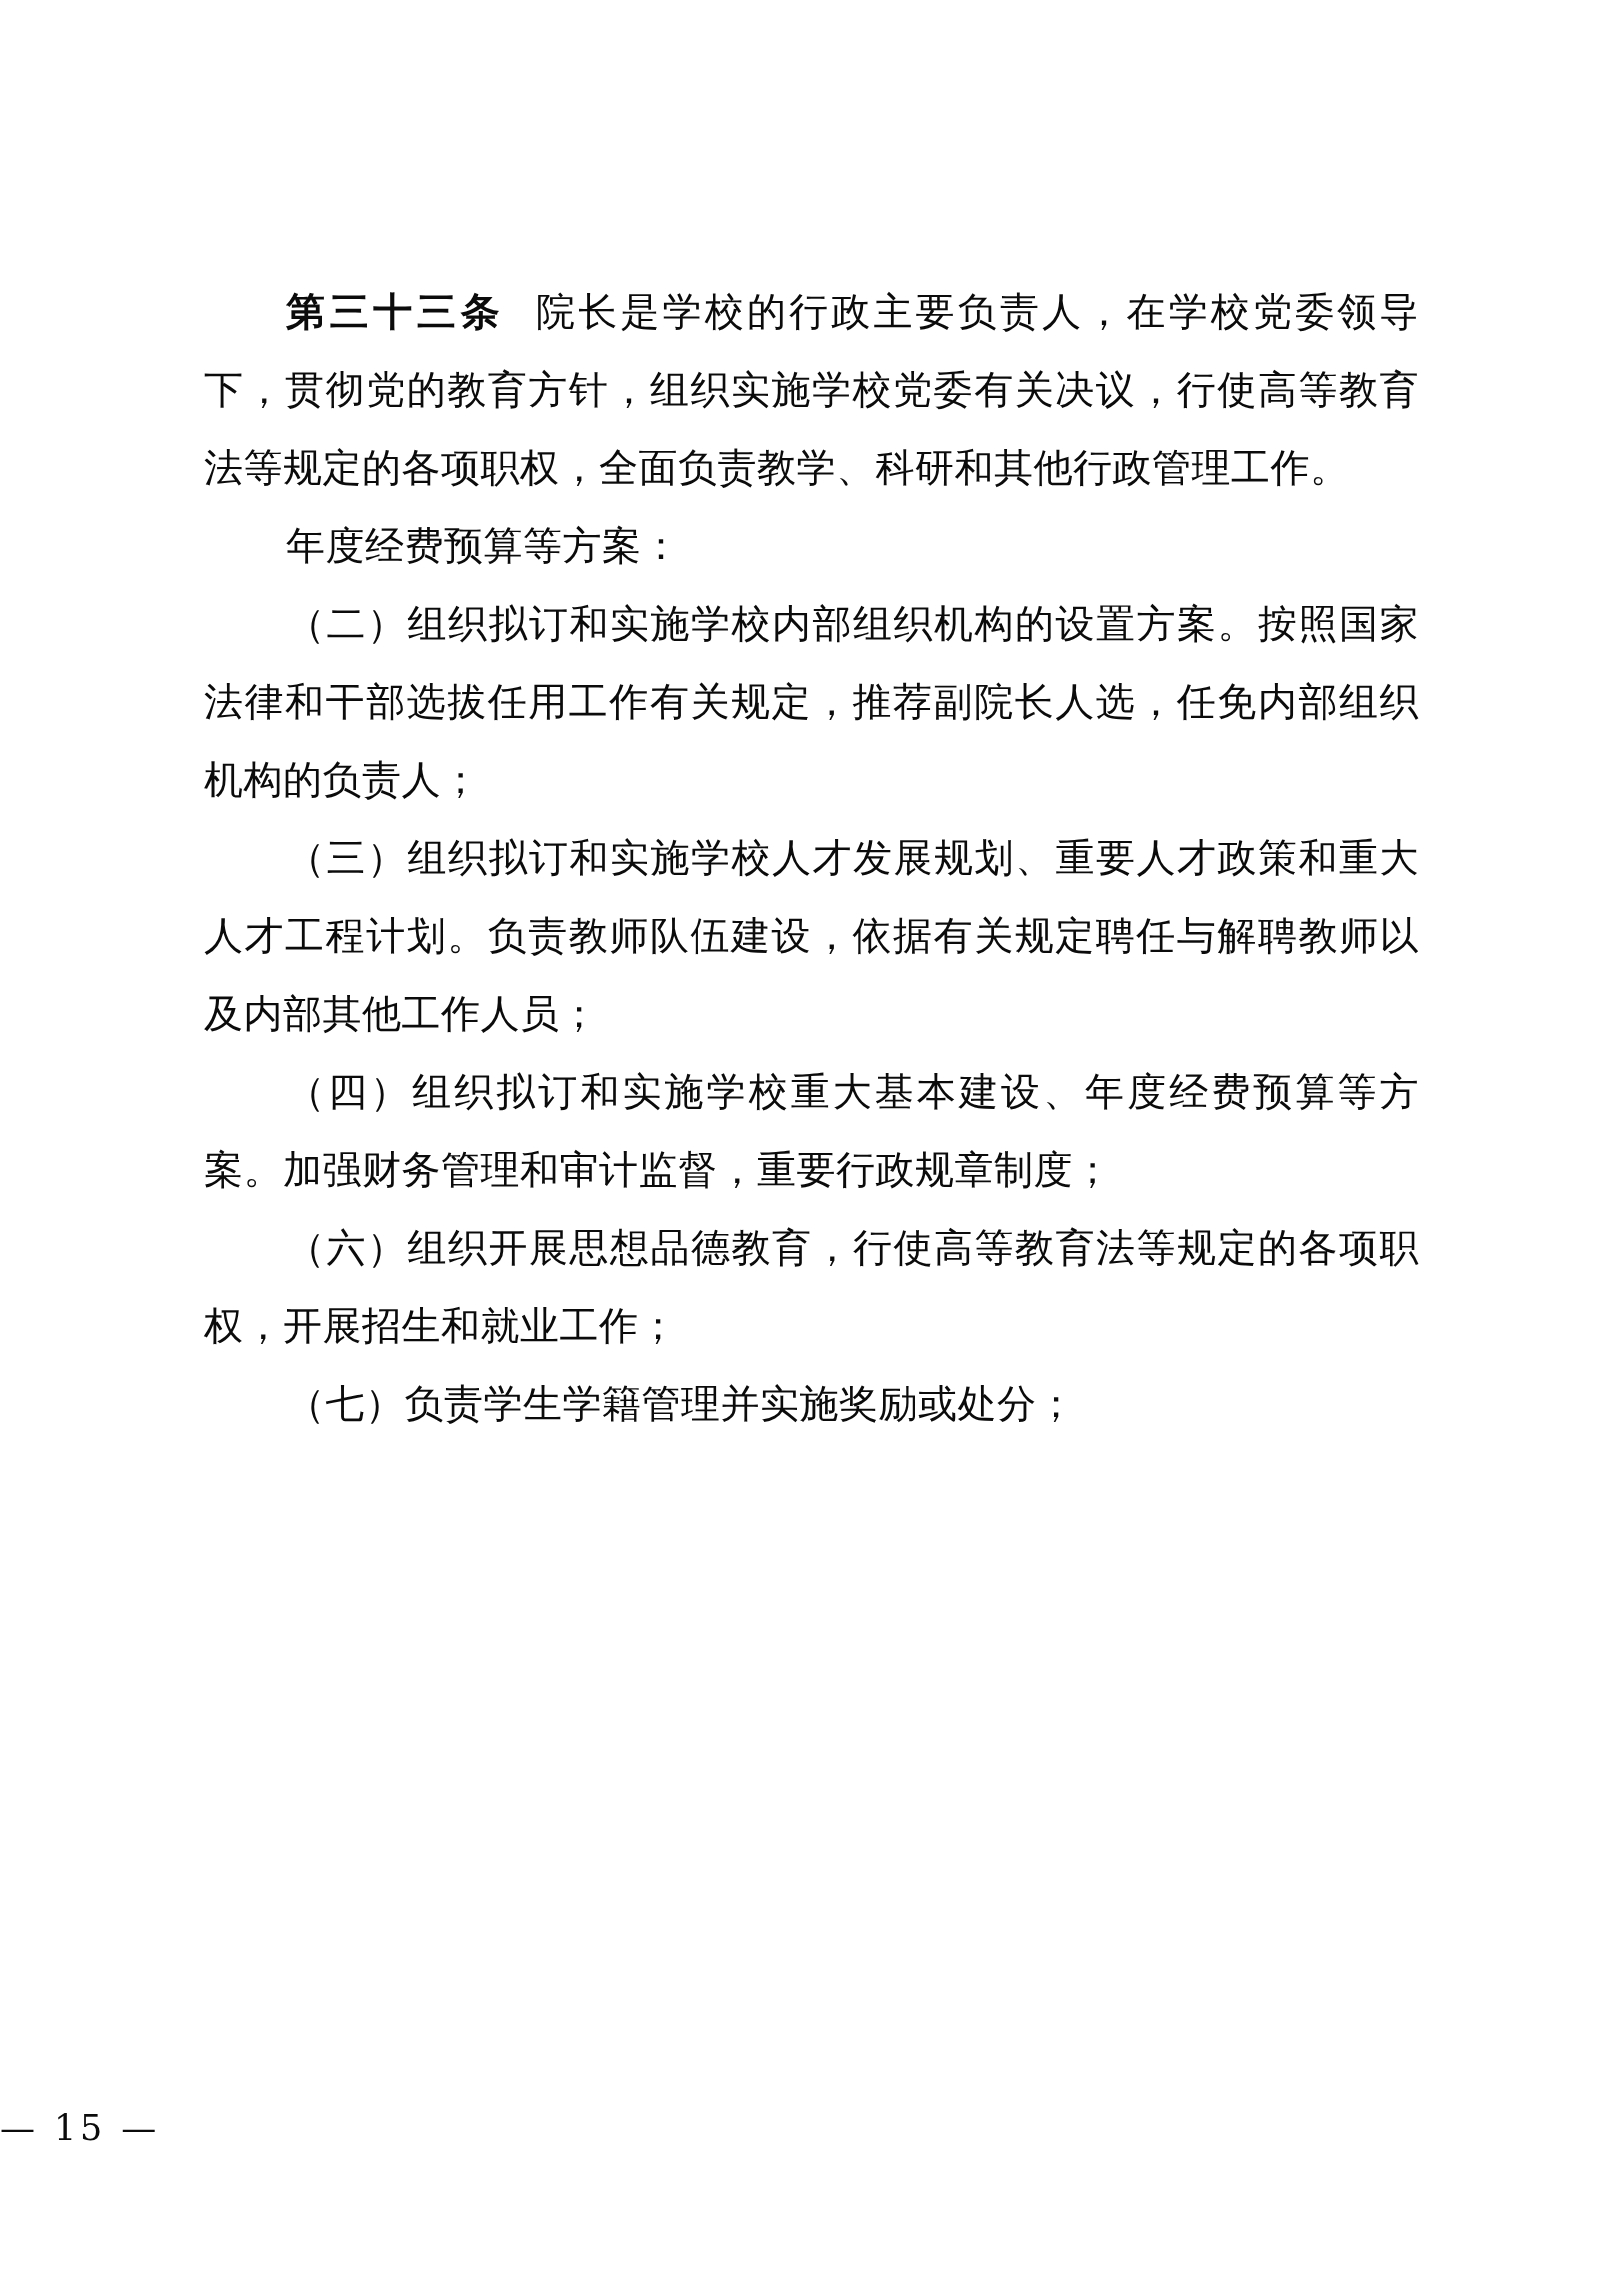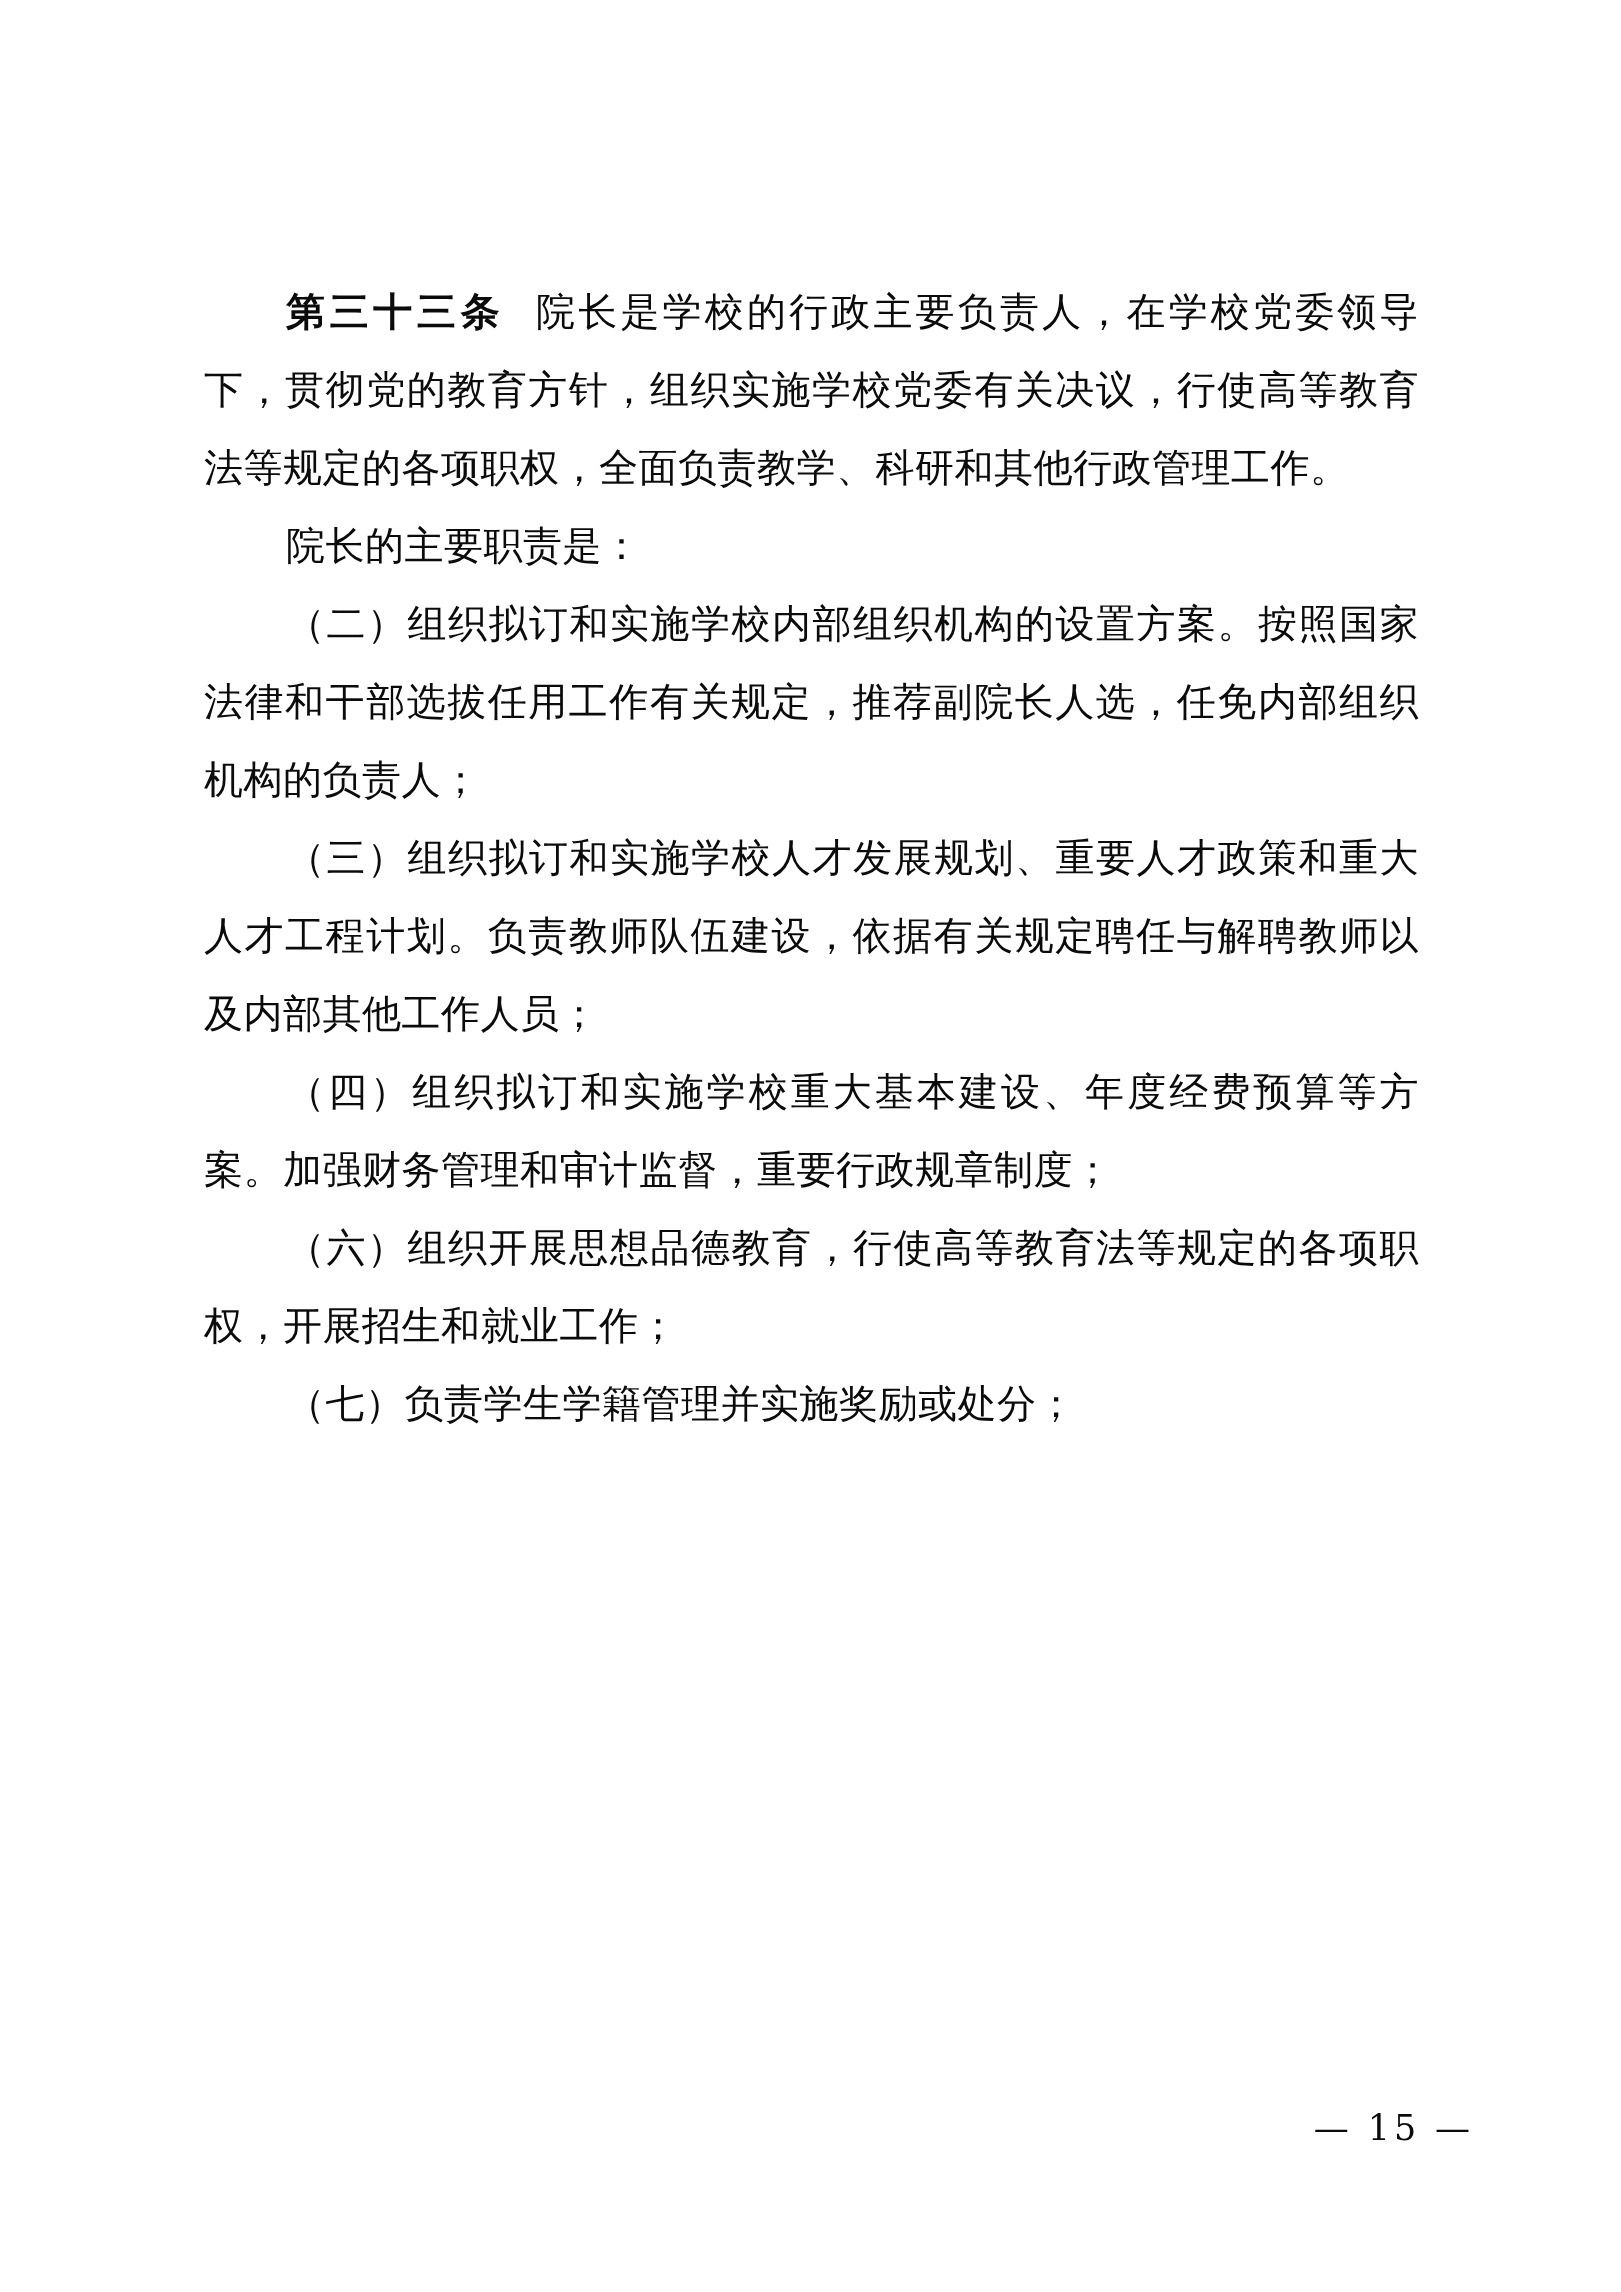--- a/index.html
+++ b/index.html
@@ -41,37 +41,36 @@
   }
   .para .gap {
     display: inline-block;
     width: 29px;
   }
   .page-number {
     position: absolute;
     left: 0;
     right: 147px;
     bottom: 145px;
-    text-align: right;
     font-family: "DejaVu Serif", "Liberation Serif", serif;
     font-size: 35px;
     color: #0b0b0b;
     letter-spacing: 3.9px;
   }
 </style>
 </head>
 <body>
 
 <div class="page">
 
   <div class="content">
 
     <p class="para indent"><span class="lead">第三十三条</span><span class="gap"></span><span>院长是学校的行政主要负责人，在学校党委领导下，贯彻党的教育方针，组织实施学校党委有关决议，行使高等教育法等规定的各项职权，全面负责教学、科研和其他行政管理工作。</span></p>
 
-    <p class="para indent"><span>院长的主要职责是：</span></p>
+    <p class="para indent"><span>年度经费预算等方案：</span></p>
 
 
     <p class="para indent"><span>（二）组织拟订和实施学校内部组织机构的设置方案。按照国家法律和干部选拔任用工作有关规定，推荐副院长人选，任免内部组织机构的负责人；</span></p>
 
     <p class="para indent"><span>（三）组织拟订和实施学校人才发展规划、重要人才政策和重大人才工程计划。负责教师队伍建设，依据有关规定聘任与解聘教师以及内部其他工作人员；</span></p>
 
     <p class="para indent"><span>（四）组织拟订和实施学校重大基本建设、年度经费预算等方案。加强财务管理和审计监督，重要行政规章制度；</span></p>
 
 
     <p class="para indent"><span>（六）组织开展思想品德教育，行使高等教育法等规定的各项职权，开展招生和就业工作；</span></p>

